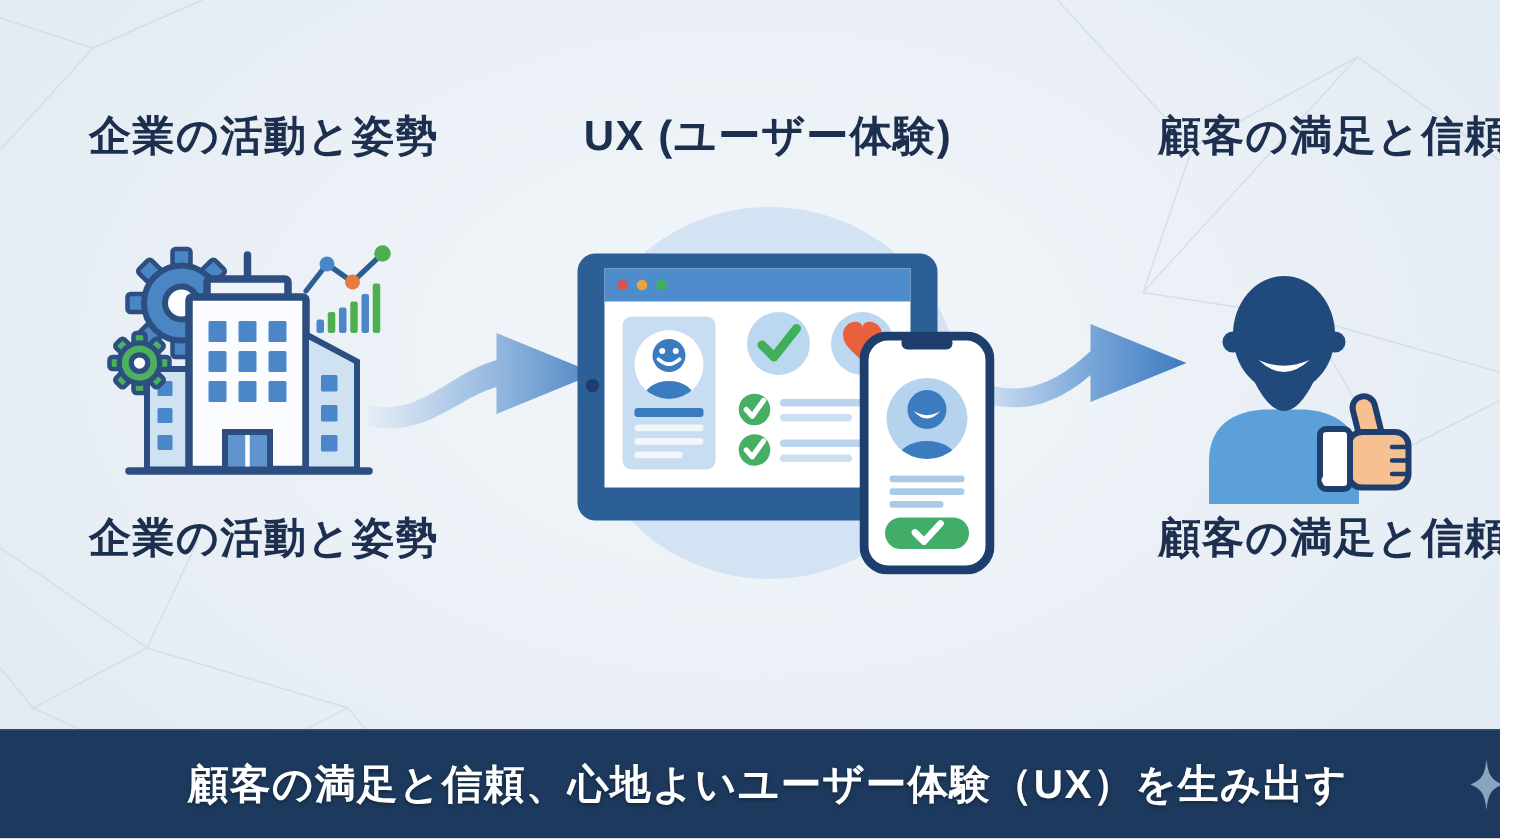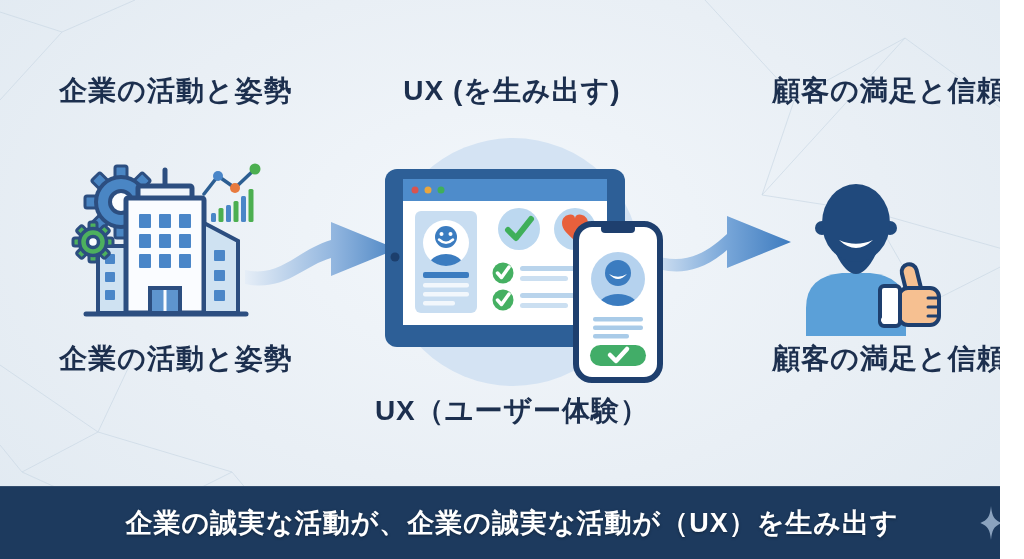--- a/index.html
+++ b/index.html
@@ -46,25 +46,24 @@
     <g stroke="#ccd9e6" stroke-width="1" fill="none" opacity="0.75">
       <path d="M 705,0 L 795,98 L 905,38 L 1024,125 M 795,98 L 762,195 L 905,38 M 1024,255 L 872,212 L 762,195 M 872,212 L 925,305 L 1024,255"></path>
       <path d="M 0,100 L 62,32 L 0,12 M 62,32 L 135,0"></path>
       <path d="M 0,365 L 98,432 L 22,472 L 0,445 M 98,432 L 232,472 L 132,522 L 22,472 M 132,522 L 152,559 M 232,472 L 305,559 M 98,432 L 132,360"></path>
     </g>
   </svg>
 
   <div class="halo"></div>
 
   <div class="label lbl-left top-row">企業の活動と姿勢</div>
-  <div class="label lbl-center top-row">UX (を生み出す)</div>
+  <div class="label lbl-center top-row">UX (ユーザー体験)</div>
   <div class="label lbl-right top-row">顧客の満足と信頼</div>
 
   <div class="label lbl-left cap-side">企業の活動と姿勢</div>
-  <div class="label lbl-center cap-center">UX（ユーザー体験）</div>
   <div class="label lbl-right cap-side">顧客の満足と信頼</div>
 
   <svg class="art" style="left:64px;top:158px;" width="200" height="180" viewBox="0 0 200 180">
 
     <g>
       <g fill="#4a86c4" stroke="#2c4e80" stroke-width="3">
         <rect x="51" y="8" width="12" height="14" rx="2" transform="rotate(0 57 44)"></rect>
         <rect x="51" y="8" width="12" height="14" rx="2" transform="rotate(45 57 44)"></rect>
         <rect x="51" y="8" width="12" height="14" rx="2" transform="rotate(90 57 44)"></rect>
         <rect x="51" y="8" width="12" height="14" rx="2" transform="rotate(135 57 44)"></rect>
@@ -247,19 +246,19 @@
     <g>
       <rect x="124" y="88" width="15" height="34" rx="7.5" fill="#f6c091" stroke="#1e3f6e" stroke-width="4" transform="rotate(-14 131 105)"></rect>
       <rect x="119" y="112" width="40" height="37" rx="9" fill="#f6c091" stroke="#1e3f6e" stroke-width="4"></rect>
       <path d="M 148,122 L 158,122 M 148,131 L 158,131 M 148,140 L 158,140" stroke="#1e3f6e" stroke-width="3" stroke-linecap="round"></path>
       <rect x="100" y="110" width="20" height="40" rx="4" fill="#ffffff" stroke="#1e3f6e" stroke-width="4"></rect>
       <circle cx="104" cy="144" r="3" fill="#ffffff"></circle>
     </g>
   </svg>
 
   <div class="banner">
-    <span class="banner-text">企業の誠実な活動が、企業の誠実な活動が（UX）を生み出す</span>
+    <span class="banner-text">顧客の満足と信頼、心地よいユーザー体験（UX）を生み出す</span>
     <svg class="sparkle" width="26" height="34" viewBox="0 0 24 32">
       <path d="M 12,0 C 13,10 15,13 22,16 C 15,19 13,22 12,32 C 11,22 9,19 2,16 C 9,13 11,10 12,0 Z" fill="#8ba3bf"></path>
     </svg>
   </div>
 
 </div>
 
 </body></html>

